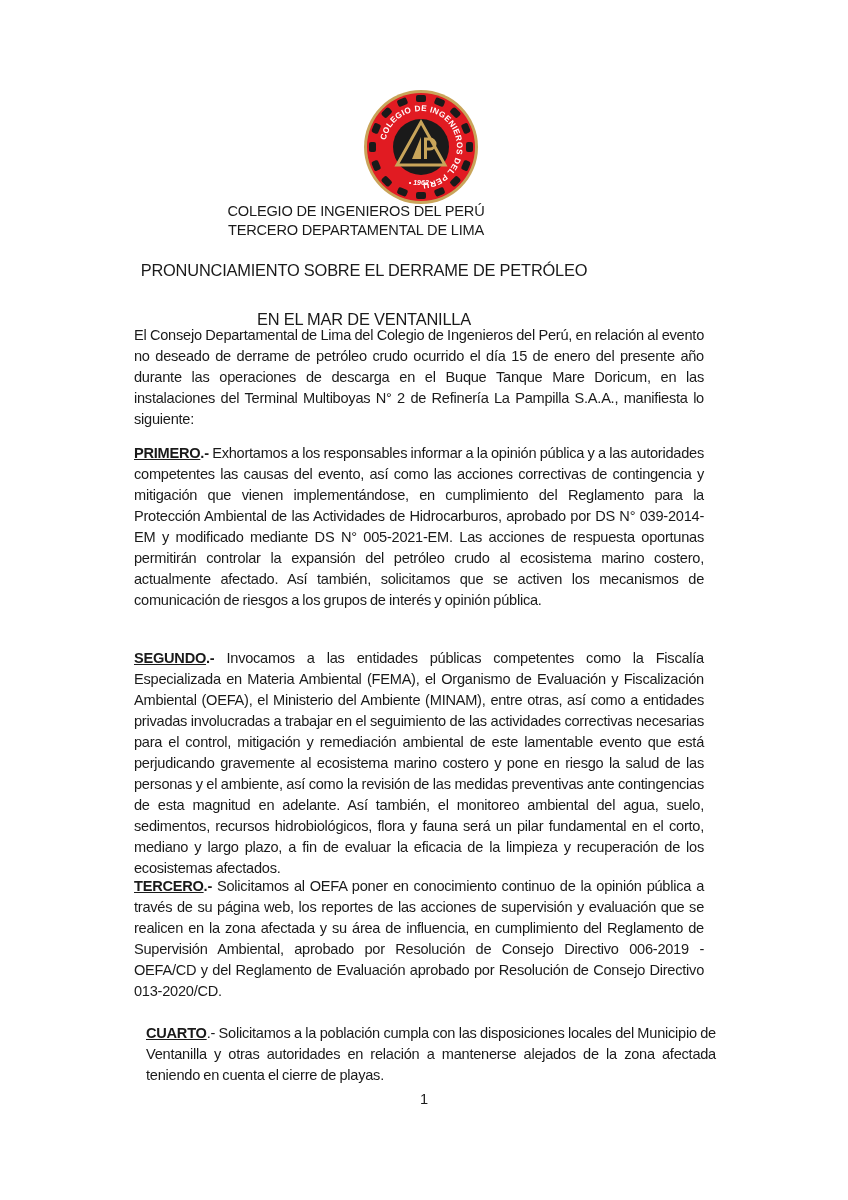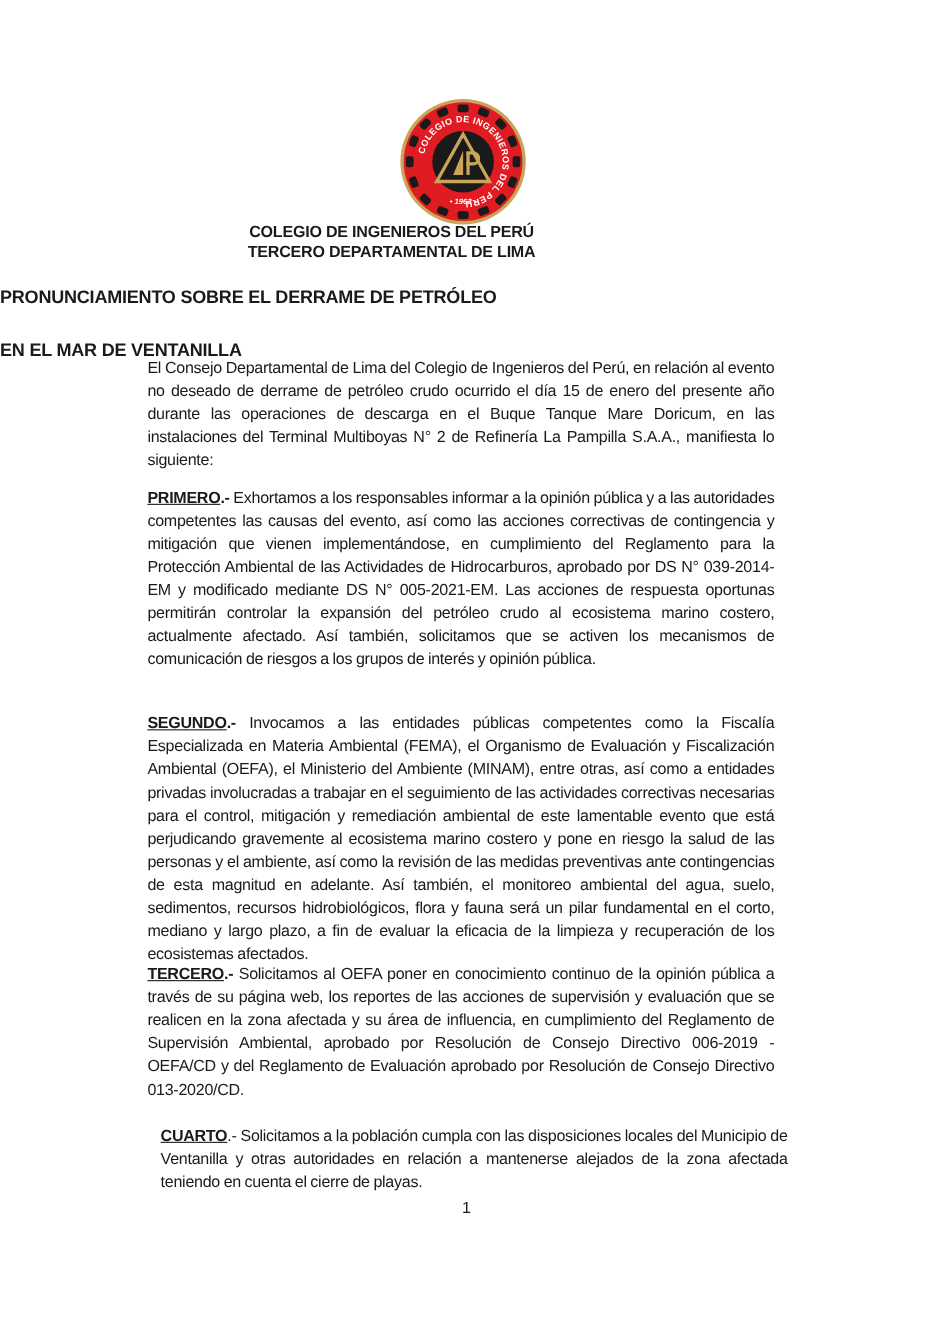--- a/index.html
+++ b/index.html
@@ -1,22 +1,22 @@
 <!DOCTYPE html>
 <html><head>
 <meta charset="utf-8">
 <style>
   html, body { margin:0; padding:0; background:#ffffff; }
   body { width:848px; height:1200px; position:relative; overflow:hidden; font-family:"Liberation Sans", sans-serif; color:#1a1a1a; }
   .page { position:absolute; left:0; top:0; width:848px; height:1200px; background:#fff; }
   .logo { position:absolute; left:363px; top:89px; width:116px; height:116px; }
-  .org { position:absolute; left:0; width:712px; text-align:center; font-weight:bold; font-size:14.6px; letter-spacing:-0.2px; }
+  .org { position:absolute; left:0; width:712px; text-align:center; font-weight:normal; font-size:14.6px; letter-spacing:-0.2px; }
   .org1 { top:203px; }
   .org2 { top:222px; }
-  .title { position:absolute; left:0; width:728px; font-weight:bold; font-size:16.4px; letter-spacing:-0.2px; }
+  .title { position:absolute; left:0; width:728px; text-align:center; font-weight:normal; font-size:16.4px; letter-spacing:-0.2px; }
   .t1 { top:261px; }
   .t2 { top:283px;margin-top:27px; }
   .para { position:absolute; left:134px; width:570px; font-size:14.6px; line-height:21px; text-align:justify; letter-spacing:-0.25px; word-spacing:-0.5px; }
   .p0 { top:325px; }
   .p1 { top:443px; }
   .p2 { top:648px; }
   .p3 { top:876px; }
   .p4 { top:1011px; }
   .lead { font-weight:bold; text-decoration:underline; }
   .lead-sep-b { font-weight:bold; }

